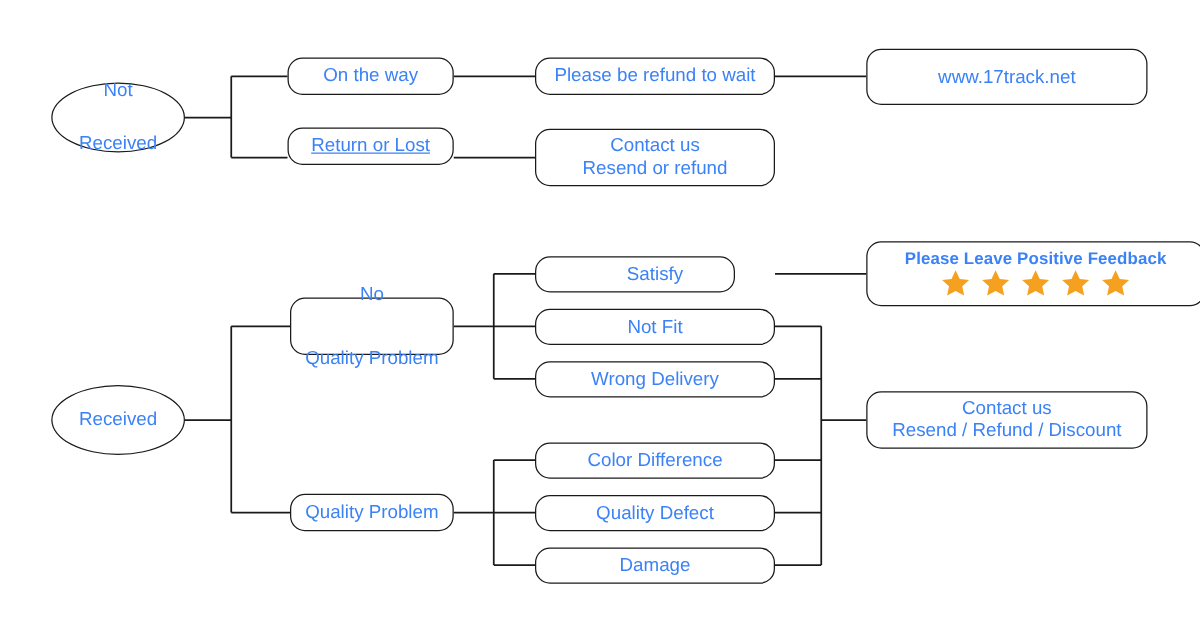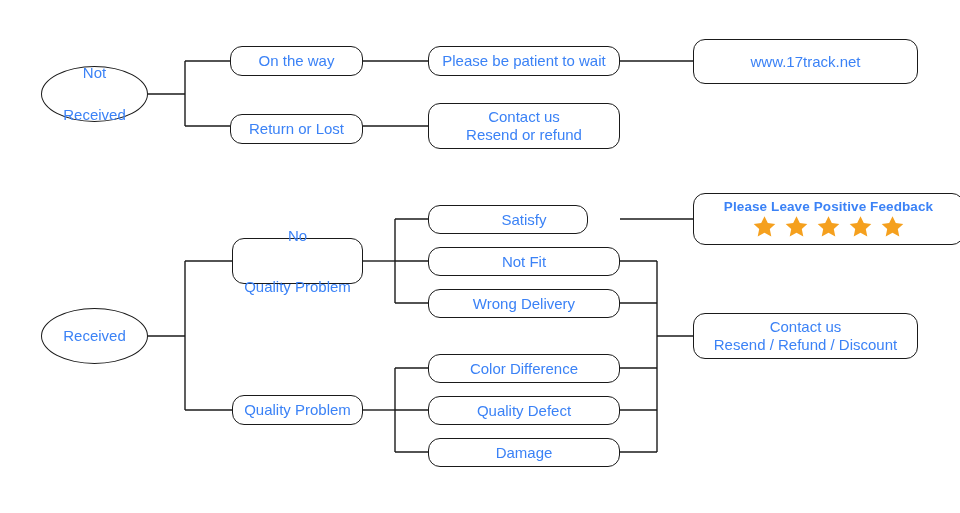--- a/index.html
+++ b/index.html
@@ -117,28 +117,28 @@
   <div class="node ellipse" style="left:41px; top:66px; width:107px; height:56px;">
     <span class="nline t15">Not</span>
     <span class="nline t15">Received</span>
   </div>
 
   <div class="node rbox" style="left:230px; top:46px; width:133px; height:30px;">
     <span class="nline t15">On the way</span>
   </div>
 
   <div class="node rbox" style="left:428px; top:46px; width:192px; height:30px;">
-    <span class="nline t15">Please be patient to wait</span>
+    <span class="nline t15">Please be refund to wait</span>
   </div>
 
   <div class="node rbox" style="left:693px; top:39px; width:225px; height:45px;">
     <span class="nline t15">www.17track.net</span>
   </div>
 
-  <div class="node rbox" style="left:230px; top:114px; width:133px; height:30px;">
+  <div class="node rbox" style="left:230px; top:102px; width:133px; height:30px;text-decoration:underline;">
     <span class="nline t15">Return or Lost</span>
   </div>
 
   <div class="node rbox" style="left:428px; top:103px; width:192px; height:46px;">
     <span class="nline t15">Contact us</span>
     <span class="nline t15">Resend or refund</span>
   </div>
 
   <div class="node ellipse" style="left:41px; top:308px; width:107px; height:56px;">
     <span class="nline t15">Received</span>

